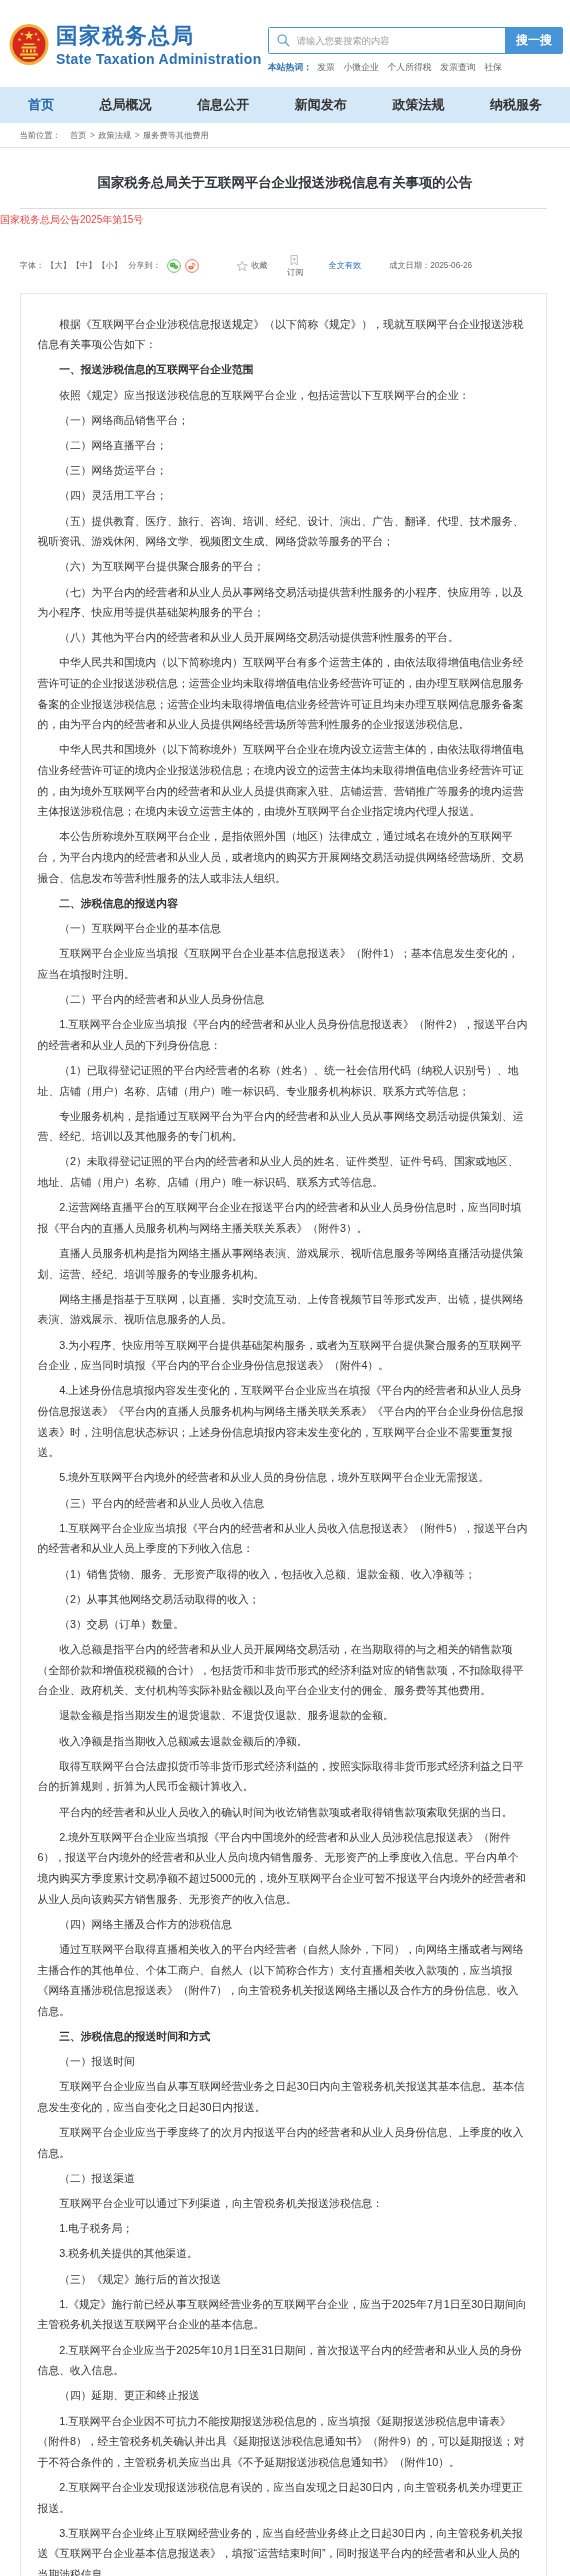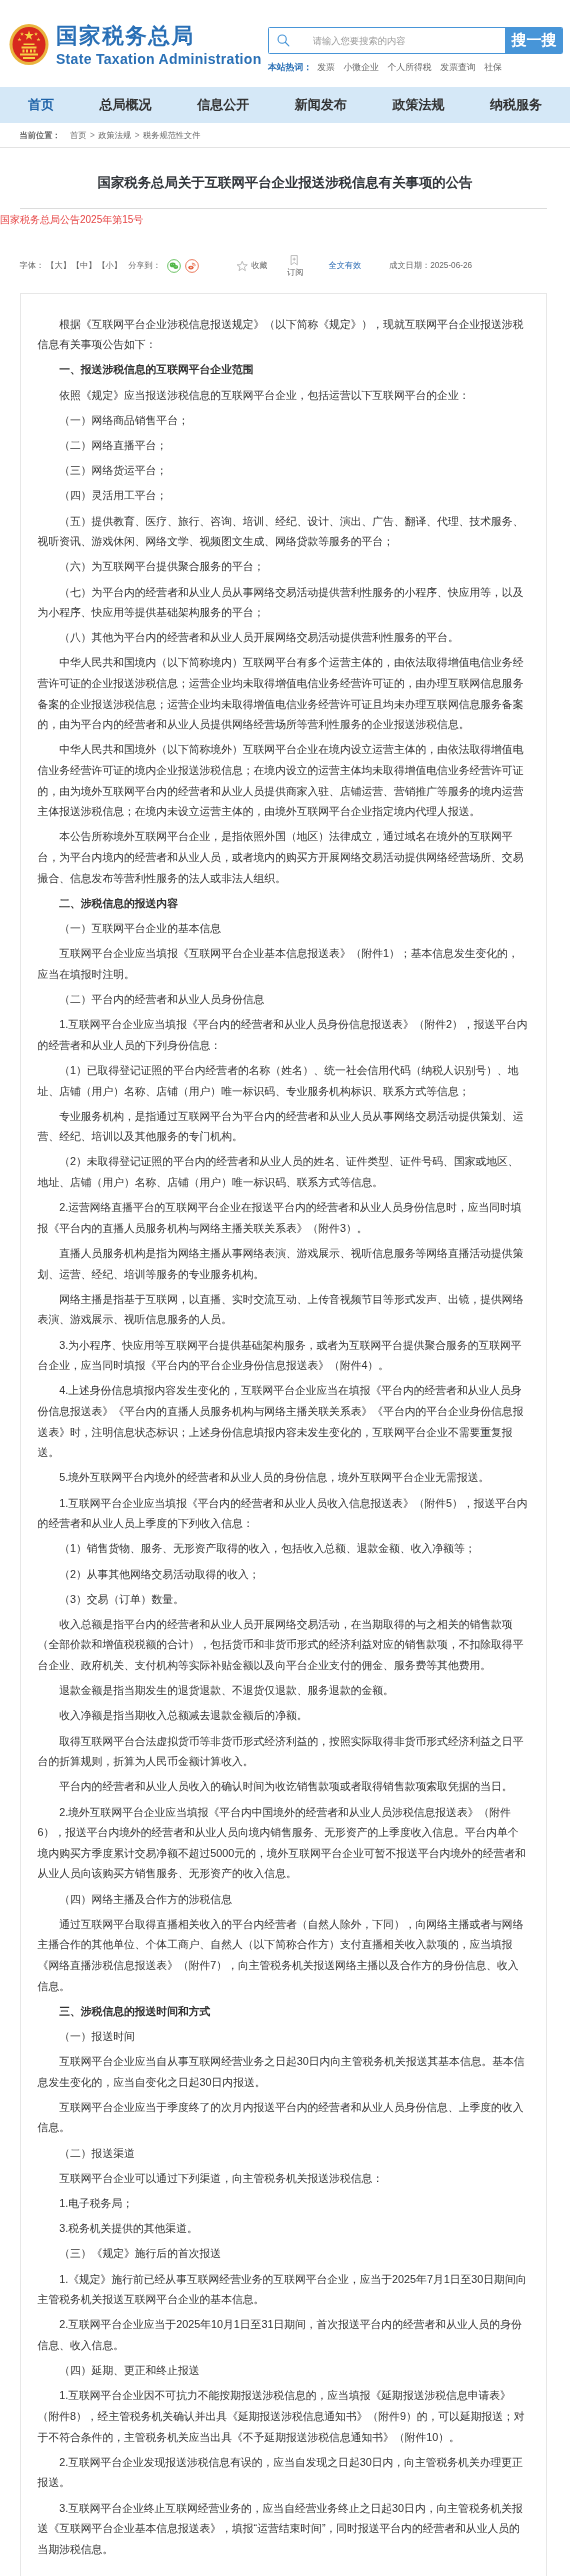--- a/index.html
+++ b/index.html
@@ -8,38 +8,38 @@
 
   
   .site-header { position:relative; height:87px; background:#fff; }
   .logo { position:absolute; left:8.8px; top:23px; display:flex; align-items:flex-start; }
   .emblem { width:40px; height:43px; flex:0 0 auto; }
   .logo-text { margin-left:7.2px; padding-top:1px; }
   .logo-cn { font-size:21.6px; font-weight:bold; color:#2a70b6; letter-spacing:1.5px; line-height:1.1; }
   .logo-en { font-size:14px; font-weight:bold; color:#2a70b6; margin-top:3.6px; letter-spacing:0.3px; }
 
   .search-wrap { position:absolute; left:268px; top:27px; width:295px; }
-  .search-box { display:flex; align-items:center; height:27px; border:1px solid #4795d8; border-radius:1.5px; background:#fff; overflow:hidden;gap:16px; }
+  .search-box { display:flex; align-items:center; height:27px; border:1px solid #4795d8; border-radius:1.5px; background:#fff; overflow:hidden; }
   .search-icon { margin:0 4.1px 0 7.2px; flex:0 0 auto; }
   .search-input { flex:1; height:100%; border:none; outline:none; font-size:9.3px; color:#333; font-family:inherit; }
   .search-input::placeholder { color:#9b9b9b; }
-  .search-btn { width:58px; height:27px; margin:-1px -1px -1px 0; border:none; background:#4795d8; color:#fff; font-size:15px; font-weight:bold; cursor:pointer; font-family:inherit; }
+  .search-btn { width:58px; height:27px; margin:-1px -1px -1px 0; border:none; background:#4795d8; color:#fff; font-size:12px; font-weight:bold; cursor:pointer; font-family:inherit; }
   .hot-words { margin-top:8.2px; font-size:8.8px; color:#666; display:flex; align-items:center; flex-wrap:nowrap; }
   .hot-label { color:#2a70b6; font-weight:bold; margin-right:5.2px; }
   .hot-word { color:#666; text-decoration:none; margin-right:8.8px; cursor:pointer; }
 
   
   .main-nav { height:36px; background:#d5e8f7; display:flex; align-items:center; justify-content:space-between; padding:0 28px; }
   .nav-item { font-size:13px; font-weight:bold; color:#333; text-decoration:none; cursor:pointer; white-space:nowrap; }
   .nav-item.active { color:#1f63a8; }
   .nav-item.normal { color:#333; }
 
   
   .breadcrumb { padding:6.7px 0 6.2px 19.6px; font-size:8.2px; color:#666; border-bottom:0.5px solid #e3e3e3; }
-  .crumb-label { color:#666;font-weight:bold; }
+  .crumb-label { color:#666; }
   .crumb-sep { color:#888; margin:0 3.6px; }
   .crumb-link { color:#666; text-decoration:none; cursor:pointer; }
 
   
   .doc-title { margin:26px 15.5px 0; text-align:center; font-size:13.4px; font-weight:bold; color:#33373c; line-height:1.4; }
   .title-divider { width:527px; margin:15.5px 0 0 19.6px; border:none; border-top:0.5px solid #dcdcdc; }
   .doc-number { margin-top:4px; font-size:10px; color:#e64545; }
 
   
   .toolbar { margin:27px 0 0 19.6px; width:527px; display:flex; align-items:center; font-size:8.2px; color:#666; }
@@ -113,21 +113,21 @@
     <a class="nav-item normal">总局概况</a>
     <a class="nav-item normal">信息公开</a>
     <a class="nav-item normal">新闻发布</a>
     <a class="nav-item normal">政策法规</a>
     <a class="nav-item normal">纳税服务</a>
   </div>
 
 <div class="breadcrumb">
   <span class="crumb-label">当前位置：</span>
   
-<span class="crumb"><span class="crumb-sep"></span><a class="crumb-link">首页</a></span><span class="crumb"><span class="crumb-sep">&gt;</span><a class="crumb-link">政策法规</a></span><span class="crumb"><span class="crumb-sep">&gt;</span><a class="crumb-link">税务规范性文件</a></span></div>
+<span class="crumb"><span class="crumb-sep"></span><a class="crumb-link">首页</a></span><span class="crumb"><span class="crumb-sep">&gt;</span><a class="crumb-link">政策法规</a></span><span class="crumb"><span class="crumb-sep">&gt;</span><a class="crumb-link">服务费等其他费用</a></span></div>
 
 <h1 class="doc-title">国家税务总局关于互联网平台企业报送涉税信息有关事项的公告</h1>
 <hr class="title-divider">
 <div class="doc-number">国家税务总局公告2025年第15号</div>
 
 <div class="toolbar">
   <span class="tb-font-label">字体：</span>
   <span class="tb-sizes"><span class="tb-size-btn">【大】</span><span class="tb-size-btn">【中】</span><span class="tb-size-btn">【小】</span></span>
   <span class="tb-share-label">分享到：</span>
   <svg class="share-icon" viewBox="0 0 27 27">
@@ -188,20 +188,21 @@
       <p class="para p">1.互联网平台企业应当填报《平台内的经营者和从业人员身份信息报送表》（附件2），报送平台内的经营者和从业人员的下列身份信息：</p>
       <p class="para p">（1）已取得登记证照的平台内经营者的名称（姓名）、统一社会信用代码（纳税人识别号）、地址、店铺（用户）名称、店铺（用户）唯一标识码、专业服务机构标识、联系方式等信息；</p>
       <p class="para p">专业服务机构，是指通过互联网平台为平台内的经营者和从业人员从事网络交易活动提供策划、运营、经纪、培训以及其他服务的专门机构。</p>
       <p class="para p">（2）未取得登记证照的平台内的经营者和从业人员的姓名、证件类型、证件号码、国家或地区、地址、店铺（用户）名称、店铺（用户）唯一标识码、联系方式等信息。</p>
       <p class="para p">2.运营网络直播平台的互联网平台企业在报送平台内的经营者和从业人员身份信息时，应当同时填报《平台内的直播人员服务机构与网络主播关联关系表》（附件3）。</p>
       <p class="para p">直播人员服务机构是指为网络主播从事网络表演、游戏展示、视听信息服务等网络直播活动提供策划、运营、经纪、培训等服务的专业服务机构。</p>
       <p class="para p">网络主播是指基于互联网，以直播、实时交流互动、上传音视频节目等形式发声、出镜，提供网络表演、游戏展示、视听信息服务的人员。</p>
       <p class="para p">3.为小程序、快应用等互联网平台提供基础架构服务，或者为互联网平台提供聚合服务的互联网平台企业，应当同时填报《平台内的平台企业身份信息报送表》（附件4）。</p>
       <p class="para p">4.上述身份信息填报内容发生变化的，互联网平台企业应当在填报《平台内的经营者和从业人员身份信息报送表》《平台内的直播人员服务机构与网络主播关联关系表》《平台内的平台企业身份信息报送表》时，注明信息状态标识；上述身份信息填报内容未发生变化的，互联网平台企业不需要重复报送。</p>
       <p class="para p">5.境外互联网平台内境外的经营者和从业人员的身份信息，境外互联网平台企业无需报送。</p>
+      <p class="para p">（三）平台内的经营者和从业人员收入信息</p>
       <p class="para p">1.互联网平台企业应当填报《平台内的经营者和从业人员收入信息报送表》（附件5），报送平台内的经营者和从业人员上季度的下列收入信息：</p>
       <p class="para p">（1）销售货物、服务、无形资产取得的收入，包括收入总额、退款金额、收入净额等；</p>
       <p class="para p">（2）从事其他网络交易活动取得的收入；</p>
       <p class="para p">（3）交易（订单）数量。</p>
       <p class="para p">收入总额是指平台内的经营者和从业人员开展网络交易活动，在当期取得的与之相关的销售款项（全部价款和增值税税额的合计），包括货币和非货币形式的经济利益对应的销售款项，不扣除取得平台企业、政府机关、支付机构等实际补贴金额以及向平台企业支付的佣金、服务费等其他费用。</p>
       <p class="para p">退款金额是指当期发生的退货退款、不退货仅退款、服务退款的金额。</p>
       <p class="para p">收入净额是指当期收入总额减去退款金额后的净额。</p>
       <p class="para p">取得互联网平台合法虚拟货币等非货币形式经济利益的，按照实际取得非货币形式经济利益之日平台的折算规则，折算为人民币金额计算收入。</p>
       <p class="para p">平台内的经营者和从业人员收入的确认时间为收讫销售款项或者取得销售款项索取凭据的当日。</p>
       <p class="para p">2.境外互联网平台企业应当填报《平台内中国境外的经营者和从业人员涉税信息报送表》（附件6），报送平台内境外的经营者和从业人员向境内销售服务、无形资产的上季度收入信息。平台内单个境内购买方季度累计交易净额不超过5000元的，境外互联网平台企业可暂不报送平台内境外的经营者和从业人员向该购买方销售服务、无形资产的收入信息。</p>

